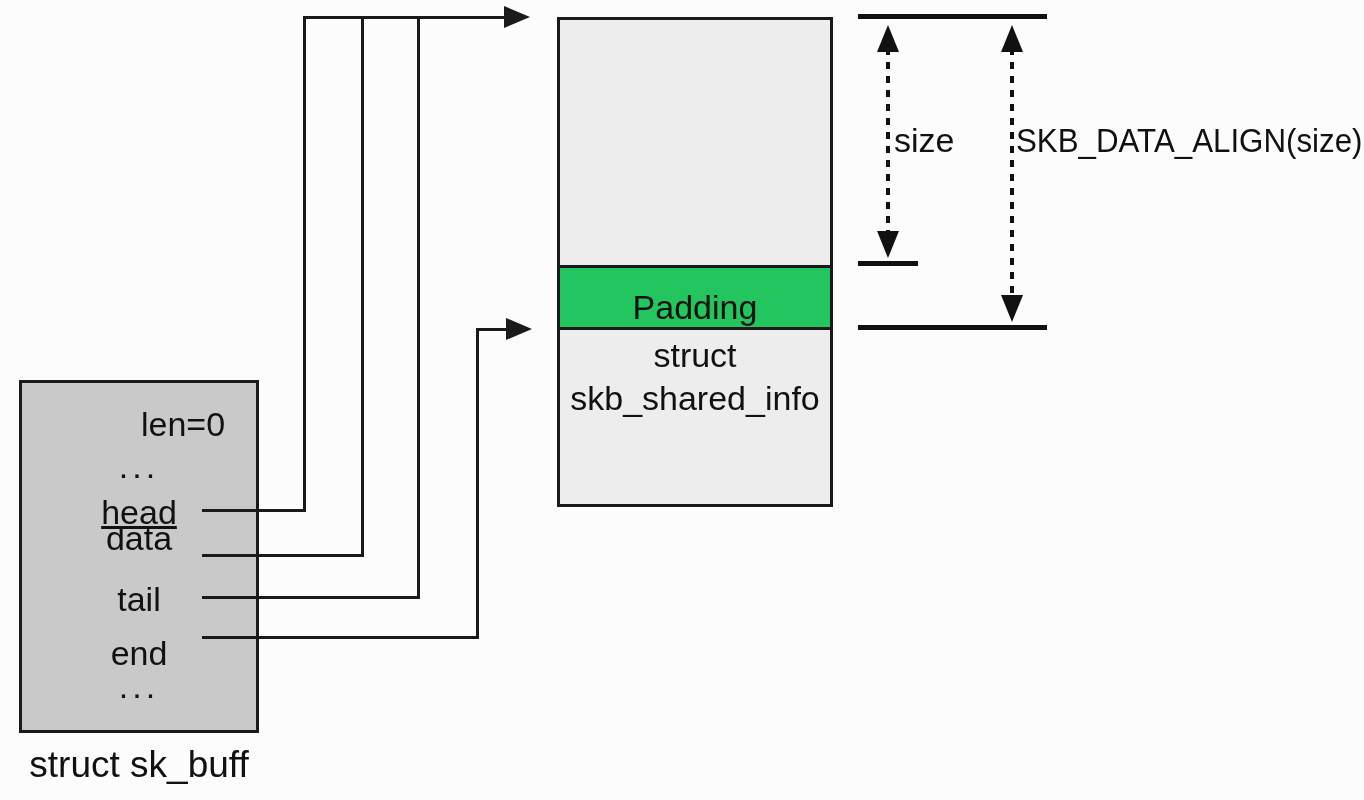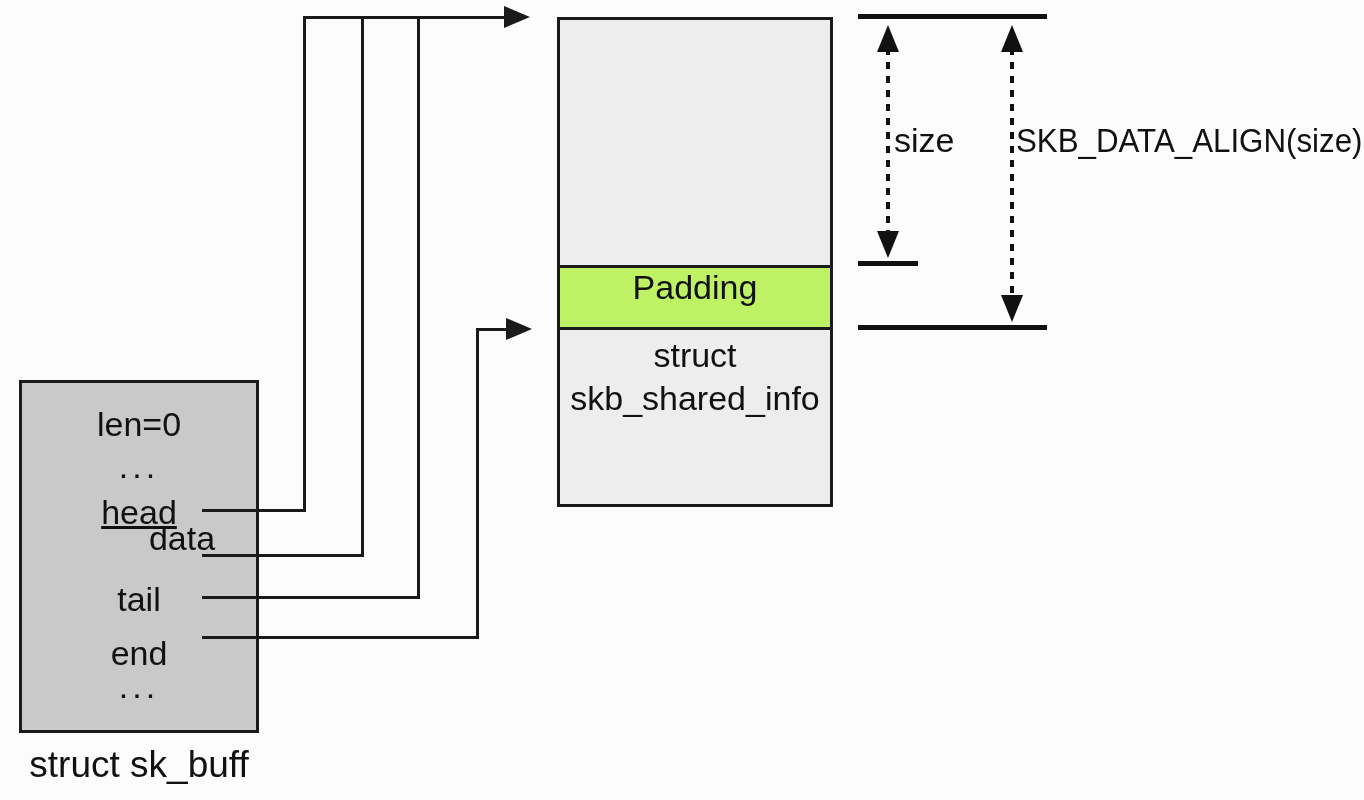--- a/index.html
+++ b/index.html
@@ -10,41 +10,41 @@
   
   .skbuff-box{
     position:absolute;left:19px;top:380px;width:240px;height:353px;
     background:#c9c9c9;border:3px solid #1a1a1a;box-sizing:border-box;
   }
   .sk-field{
     position:absolute;left:19px;width:240px;text-align:center;
     font-size:34px;line-height:40px;letter-spacing:0;
   }
   .sk-dots{font-size:34px;letter-spacing:4px;line-height:40px;}
-  .f-len {top:404px;}
+  .f-len {top:404px;padding-left:44px;}
   .f-dots1{top:446px;}
   .f-head{top:492px;text-decoration:underline;}
-  .f-data{top:518px;padding-left:43px;}
+  .f-data{top:518px;}
   .f-tail{top:579px;text-align:center;}
   .f-end {top:618px;margin-top:15px;}
   .f-dots2{top:666px;}
   .skbuff-caption{
     position:absolute;left:10px;top:744px;width:258px;text-align:center;
     font-size:37px;line-height:42px;
   }
   
   .buffer-box{
     position:absolute;left:557px;top:17px;width:276px;height:490px;
     border:3px solid #1a1a1a;box-sizing:border-box;background:#ededed;
   }
   .buf-free{position:absolute;left:0;top:0;width:100%;height:245px;background:#ededed;}
   .buf-padding{
-    position:absolute;left:0;top:245px;width:100%;height:65px;background:#bef264;
+    position:absolute;left:0;top:245px;width:100%;height:65px;background:#22c55e;
     border-top:3px solid #1a1a1a;border-bottom:3px solid #1a1a1a;box-sizing:border-box;
-    display:flex;align-items:flex-start;justify-content:center;font-size:34px;
+    display:flex;align-items:flex-end;justify-content:center;font-size:34px;
   }
   .buf-shared{
     position:absolute;left:0;top:310px;width:100%;height:174px;background:#ededed;
     text-align:center;font-size:34px;line-height:43px;padding-top:4px;box-sizing:border-box;
   }
   
   .ln{position:absolute;background:#1a1a1a;}
   .ln-head-h{left:202px;top:509px;width:104px;height:3px;}
   .ln-data-h{left:202px;top:554px;width:162px;height:3px;}
   .ln-tail-h{left:202px;top:596px;width:218px;height:3px;}

